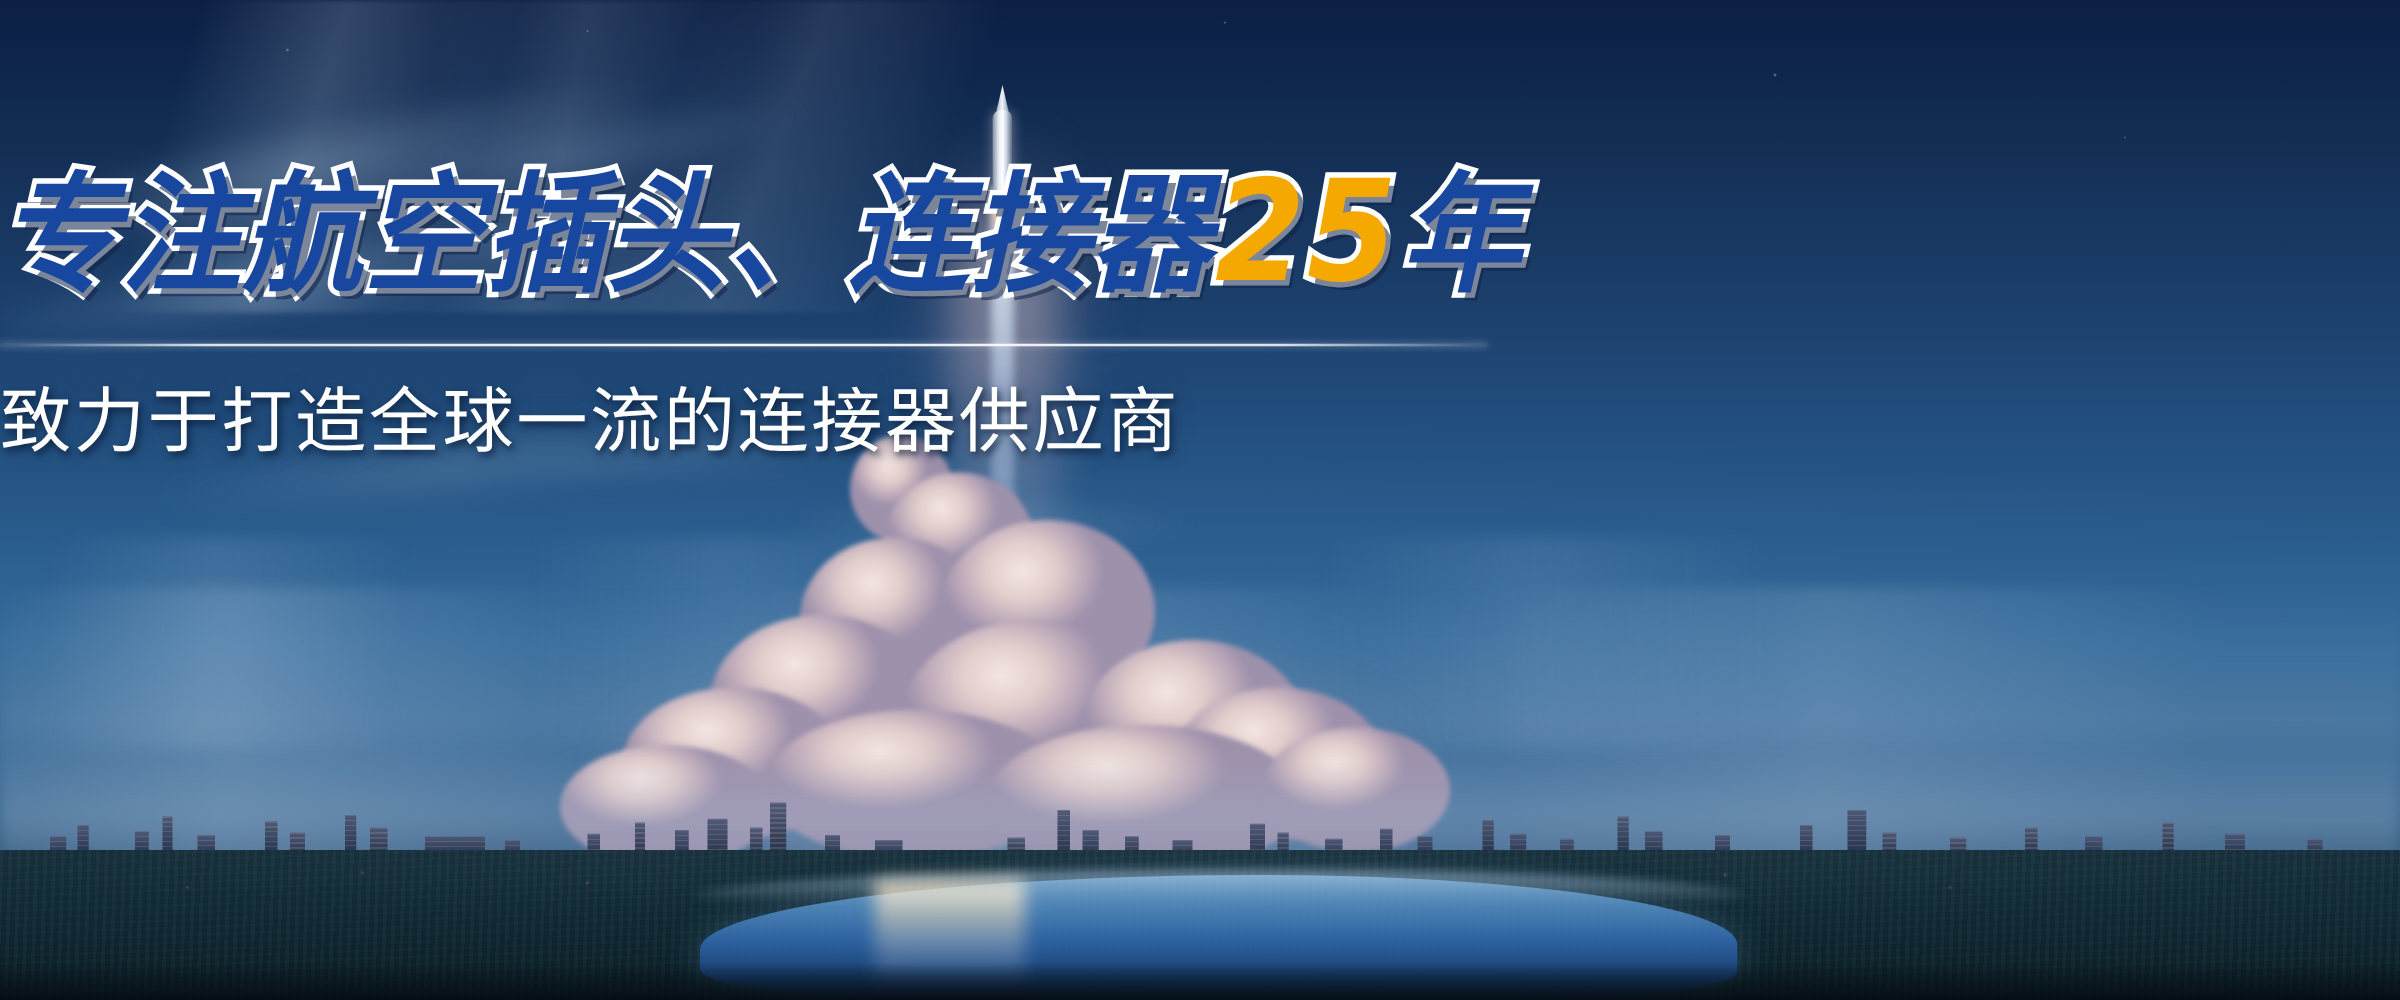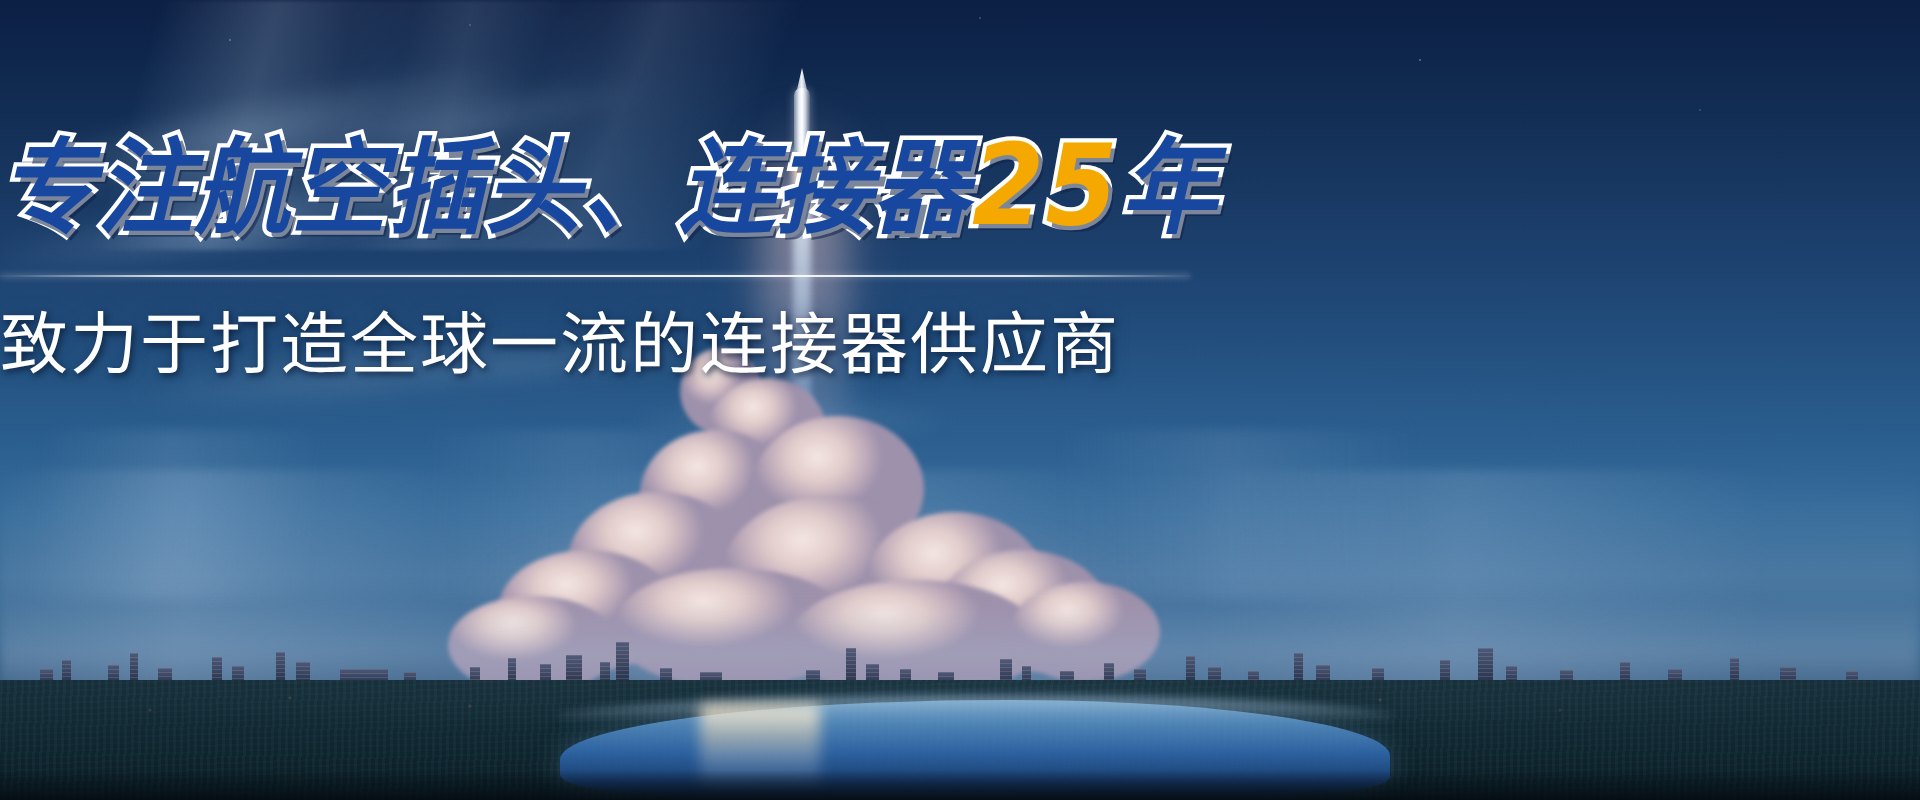--- a/index.html
+++ b/index.html
@@ -225,21 +225,21 @@
   .divider{
       width:1190px;height:2px;margin-top:38px;
       background:linear-gradient(90deg, rgba(255,255,255,.10) 0%, rgba(255,255,255,.85) 14%, rgba(255,255,255,.95) 50%, rgba(255,255,255,.85) 86%, rgba(255,255,255,.10) 100%);
       box-shadow:0 0 6px rgba(255,255,255,.45);
   }
 
   .sub{
       margin-top:28px;
       text-align:center;
       color:#ffffff;
-      font-size:68px;
+      font-size:57px;
       line-height:1.16;
       letter-spacing:2px;
       text-shadow:2px 3px 6px rgba(10,26,52,.75), 0 0 18px rgba(20,50,90,.45);
   }
   .sub-line{display:block;}
   .sub-line + .sub-line{margin-top:4px;}
 </style>
 </head>
 <body>
 

